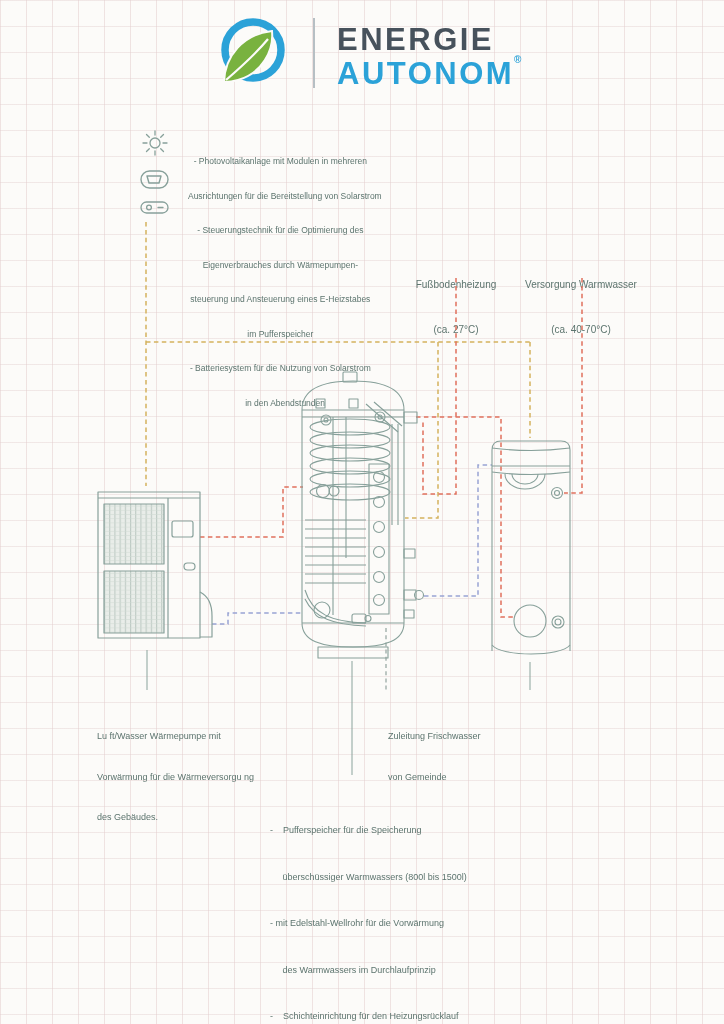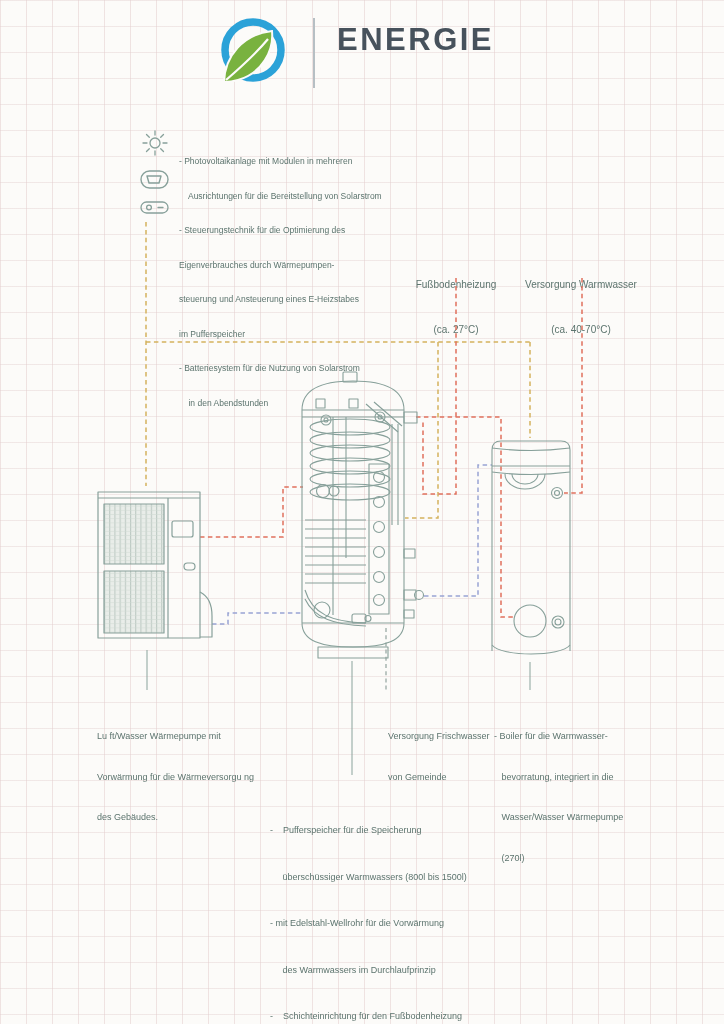--- a/index.html
+++ b/index.html
@@ -26,21 +26,21 @@
   }
   .logo-word2{
     left:337px;top:56px;
     font-size:31px;font-weight:bold;letter-spacing:2.5px;
     color:#2ba2d8;
   }
   .logo-reg{font-size:10px;letter-spacing:0;vertical-align:top;position:relative;top:-2px;}
   .logo-divider{left:313px;top:18px;width:2px;height:70px;background:#b6bfc4;}
   
   .tx{color:#5c746e;white-space:pre;}
-  .features{left:179px;top:133px;font-size:8.5px;line-height:11.5px;}
+  .features{left:179px;top:133px;font-size:8.5px;line-height:11.5px;text-align:center;}
   .flowlabel{font-size:10px;line-height:15px;text-align:center;width:180px;}
   .fl-floor{left:366px;top:247px;}
   .fl-hw{left:491px;top:247px;}
   .caption{font-size:9px;line-height:13.5px;}
   .cap-hp{left:97px;top:703px;}
   .cap-fw{left:388px;top:703px;}
   .cap-boiler{left:494px;top:703px;}
   .cap-buffer{left:270px;top:792px;line-height:15.5px;}
   svg{display:block;}
 </style>
@@ -49,20 +49,21 @@
 
 <div class="page">
 
   <svg class="abs" style="left:216px;top:14px" width="74" height="76" viewBox="0 0 74 76">
     <circle cx="37" cy="36" r="28" fill="none" stroke="#2ba2d8" stroke-width="7.5"></circle>
     <path d="M8,68 C9,42 27,20 56,17 C58,37 46,59 22,66 C17,67.5 12,68 8,68 Z" fill="#79b23f" stroke="#fcfbfa" stroke-width="2"></path>
     <path d="M10,66 C24,54 38,42 52,25" fill="none" stroke="#fcfbfa" stroke-width="2.2"></path>
   </svg>
   <div class="abs logo-divider"></div>
   <div class="abs logo-word1">ENERGIE</div>
+  <div class="abs logo-word2"><span>AUTONOM</span><span class="logo-reg">®</span></div>
 
   <div class="abs tx features">
     <div>- Photovoltaikanlage mit Modulen in mehreren</div>
     <div>    Ausrichtungen für die Bereitstellung von Solarstrom</div>
     <div>- Steuerungstechnik für die Optimierung des</div>
     <div>Eigenverbrauches durch Wärmepumpen-</div>
     <div>steuerung und Ansteuerung eines E-Heizstabes</div>
     <div>im Pufferspeicher</div>
     <div>- Batteriesystem für die Nutzung von Solarstrom</div>
     <div>    in den Abendstunden</div>
@@ -218,32 +219,26 @@
     </g>
   </svg>
 
   <div class="abs tx caption cap-hp">
     <div>Lu ft/Wasser Wärmepumpe mit</div>
     <div>Vorwärmung für die Wärmeversorgu ng</div>
     <div>des Gebäudes.</div>
   </div>
 
   <div class="abs tx caption cap-fw">
-    <div>Versorgung Frischwasser</div>
+    <div>Zuleitung Frischwasser</div>
     <div>von Gemeinde</div>
   </div>
 
-  <div class="abs tx caption cap-boiler">
-    <div>- Boiler für die Warmwasser-</div>
-    <div>   bevorratung, integriert in die</div>
-    <div>   Wasser/Wasser Wärmepumpe</div>
-    <div>   (270l)</div>
-  </div>
 
   <div class="abs tx caption cap-buffer">
     <div>-    Pufferspeicher für die Speicherung</div>
     <div>     überschüssiger Warmwassers (800l bis 1500l)</div>
     <div>- mit Edelstahl-Wellrohr für die Vorwärmung</div>
     <div>     des Warmwassers im Durchlaufprinzip</div>
-    <div>-    Schichteinrichtung für den Fußbodenheizung</div>
+    <div>-    Schichteinrichtung für den Heizungsrücklauf</div>
   </div>
 
 </div>
 
 </body></html>

